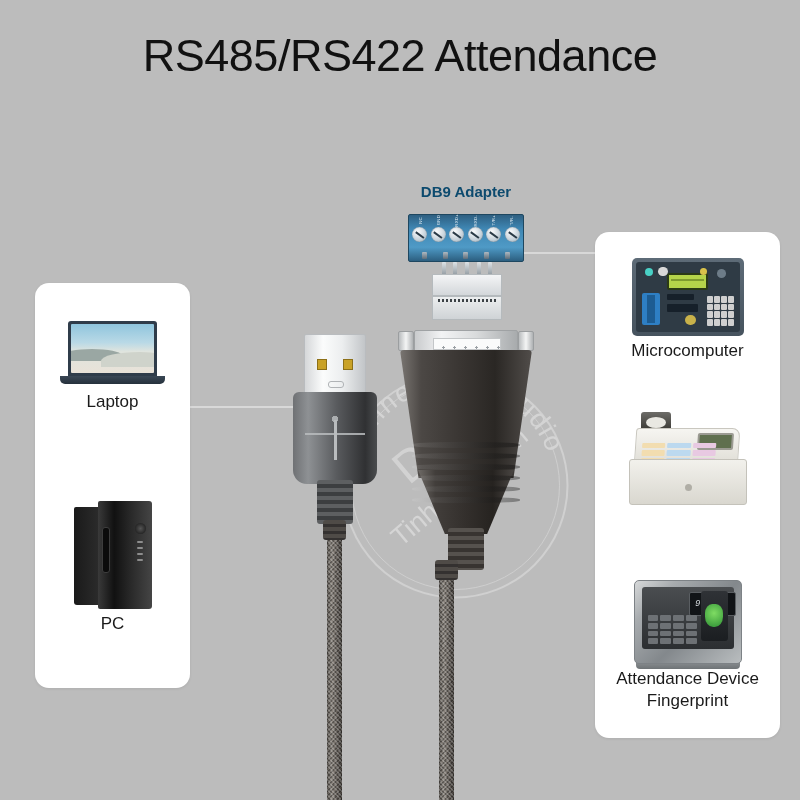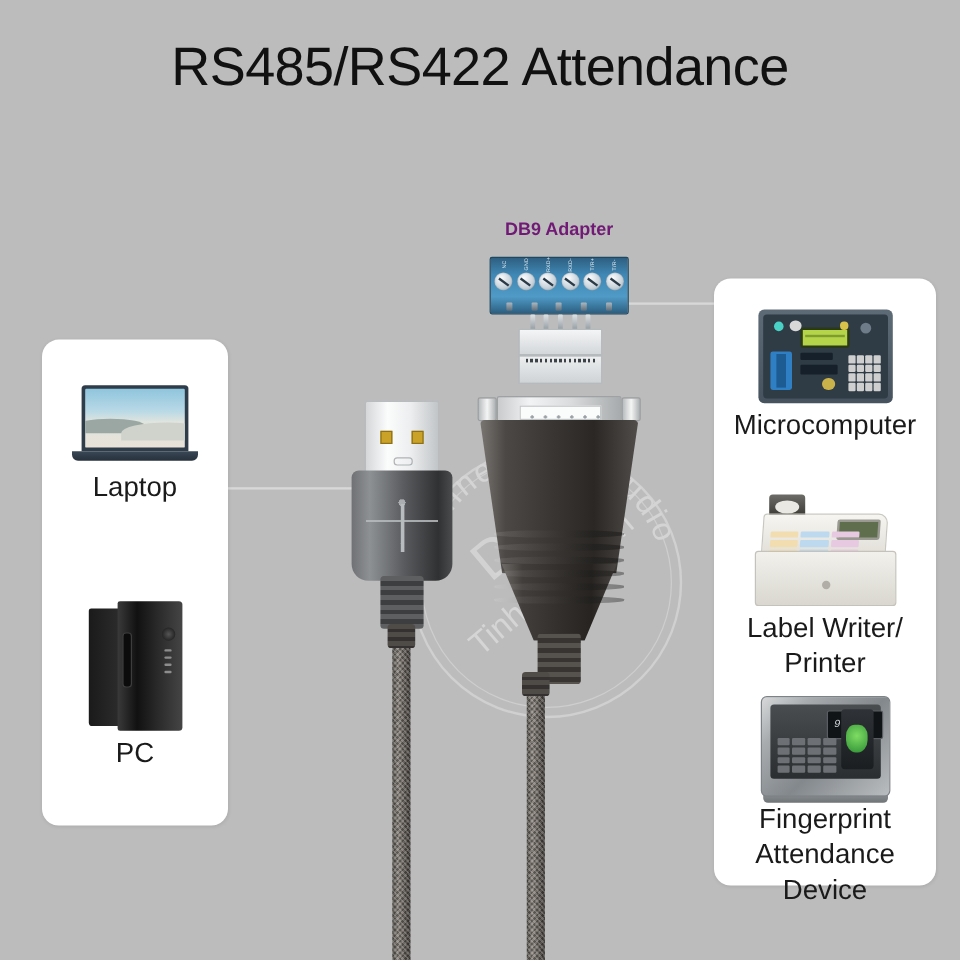--- a/index.html
+++ b/index.html
@@ -26,21 +26,21 @@
 
   
   .panel {
     position:absolute; background:#fff; border-radius:14px;
     box-shadow:0 1px 3px rgba(0,0,0,.08);
   }
   #panel-left  { left:35px;  top:283px; width:155px; height:405px; }
   #panel-right { left:595px; top:232px; width:185px; height:506px; }
 
   .p-item { position:absolute; left:0; width:100%; text-align:center; }
-  .p-label { font-size:23px; color:#1a1a1a; line-height:1.28; margin-top:4px; }
+  .p-label { font-size:17px; color:#1a1a1a; line-height:1.28; margin-top:4px; }
   .p-art { margin:0 auto; position:relative; }
 
   
   .cline { position:absolute; background:#d8d8d8; height:2px; }
   #line-left  { left:190px; top:406px; width:110px; }
   #line-right { left:523px; top:252px; width:75px; }
 
   
   .laptop { width:105px; height:66px; }
   .lt-lid { position:absolute; left:8px; top:0; width:89px; height:55px;
@@ -339,24 +339,20 @@
             <i style="background:#f2ddb0"></i>
               <i style="background:#bcd9ef"></i>
               <i style="background:#e8c9e2"></i>
             <i style="background:#f2ddb0"></i>
               <i style="background:#bcd9ef"></i>
               <i style="background:#e8c9e2"></i>
           </div>
         </div>
         <div class="reg-draw"></div>
       </div>
-      <div class="p-label">
-        <div>Label Writer/</div>
-        <div>Printer</div>
-      </div>
     </div>
 
     <div class="p-item" style="top:348px;">
       <div class="p-art fpd">
         <div class="fpd-base"></div>
         <div class="fpd-body">
           <div class="fpd-face">
             <div class="fpd-scr">
                 <i>9:00</i>
               </div>
@@ -376,29 +372,29 @@
                 <i></i>
                 <i></i>
                 <i></i>
                 <i></i>
                 <i></i>
             </div>
           </div>
         </div>
       </div>
       <div class="p-label">
+        <div>Attendance Device</div>
         <div>Fingerprint</div>
-        <div>Attendance Device</div>
       </div>
     </div>
 
   </div>
 
   <div style="position:absolute; left:366px; top:183px; width:200px; text-align:center;
-              font-size:15px; font-weight:bold; color:#701a75;">DB9 Adapter</div>
+              font-size:15px; font-weight:bold; color:#0c4a6e;">DB9 Adapter</div>
 
   <div id="dip-wrap">
     <div class="dip-pcb">
       <div class="dip-hdr">
         <span>NC</span>
         <span>GND</span>
         <span>RXD+</span>
         <span>RXD-</span>
         <span>T/R+</span>
         <span>T/R-</span>

